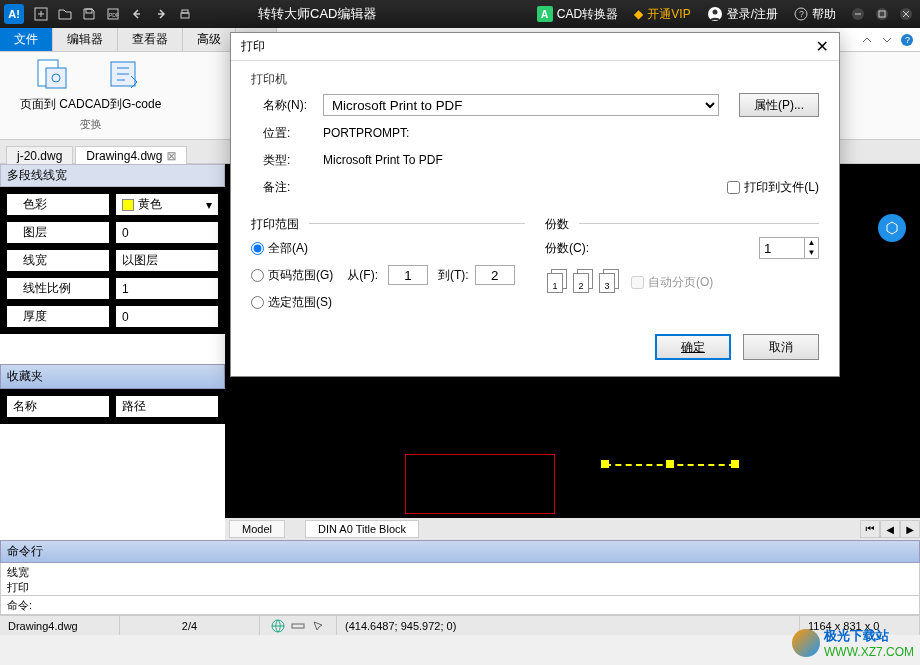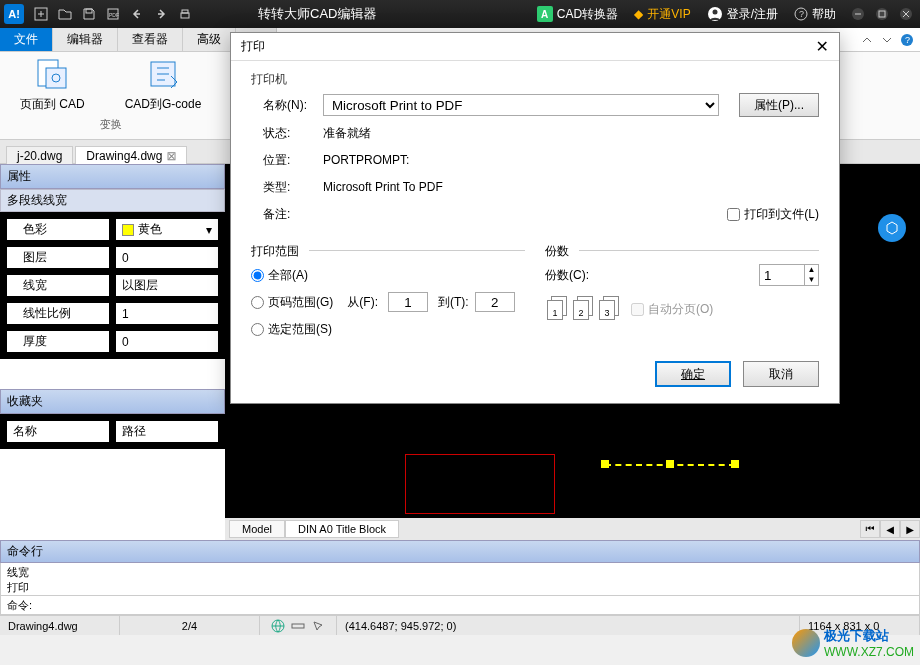--- a/index.html
+++ b/index.html
@@ -17,21 +17,21 @@
 
 .menubar { height: 24px; background: #fff; display: flex; align-items: stretch; border-bottom: 1px solid #ccc; }
 .menubar .mtab { padding: 0 14px; display: flex; align-items: center; background: #e8e8e8; border-right: 1px solid #ccc; cursor: pointer; }
 .menubar .mtab.active { background: #0078d7; color: #fff; }
 .menubar .msp { flex: 1; }
 .menubar .mend { display: flex; align-items: center; gap: 6px; padding-right: 6px; }
 .menubar .mend-btn { width: 14px; height: 14px; cursor: pointer; }
 
 .ribbon { height: 88px; background: #fafafa; border-bottom: 1px solid #ccc; display: flex; }
 .ribbon .rgroup { display: flex; flex-direction: column; align-items: center; padding: 4px 20px; }
-.ribbon .ricons { display: flex; gap: 40px; }
+.ribbon .ricons { display: flex; }
 .ribbon .ricon-col { display: flex; flex-direction: column; align-items: center; gap: 4px; cursor: pointer; }
 .ribbon .ricon-img { width: 36px; height: 36px; }
 .ribbon .rlabel { font-size: 12px; }
 .ribbon .rgroup-label { font-size: 11px; color: #666; margin-top: 4px; }
 
 .doctabs { height: 24px; background: #e8e8e8; display: flex; align-items: center; padding-left: 6px; border-bottom: 1px solid #ccc; }
 .doctabs .dtab { padding: 2px 10px; border: 1px solid #ccc; background: #f0f0f0; cursor: pointer; margin-right: 2px; border-bottom: none; margin-top: 7px; }
 .doctabs .dtab.active { background: #fff; }
 .doctabs .dclose { margin-left: 4px; color: #888; }
 
@@ -44,21 +44,21 @@
 .prop-table .pname { width: 50%; padding-left: 16px; }
 .color-cell { display: flex; align-items: center; gap: 4px; }
 .color-sw { width: 12px; height: 12px; background: #ffff00; border: 1px solid #888; }
 
 .canvas-area { flex: 1; background: #000; position: relative; }
 .canvas-area .red-rect { position: absolute; border: 1px solid #c00; }
 .canvas-area .yellow-line { position: absolute; height: 2px; border-top: 2px dashed #ff0; }
 .canvas-area .yellow-handle { position: absolute; width: 8px; height: 8px; background: #ff0; }
 .canvas-area .blue-circ { position: absolute; width: 28px; height: 28px; background: #2090e8; border-radius: 50%; display: flex; align-items: center; justify-content: center; color: #fff; }
 
-.modtabs { display: flex; background: #e8e8e8; height: 22px; align-items: center; padding-left: 4px; }
+.modtabs { display: flex; background: #e8e8e8; height: 22px; align-items: center; padding-left: 4px; gap: 20px; }
 .modtabs .modtab { padding: 2px 12px; border: 1px solid #ccc; background: #f8f8f8; cursor: pointer; font-size: 11px; }
 .modtabs .modtab.active { background: #fff; }
 .modnav { display: flex; margin-left: auto; }
 .modnav .nbtn { width: 20px; height: 18px; border: 1px solid #ccc; display: flex; align-items: center; justify-content: center; cursor: pointer; font-size: 10px; }
 
 .cmdline-title { background: linear-gradient(to bottom, #c8d8f0, #a8c0e8); padding: 2px 6px; font-size: 12px; border: 1px solid #99b; }
 .cmdout { height: 32px; background: #fff; padding: 2px 6px; font-size: 11px; border-left: 1px solid #ccc; border-right: 1px solid #ccc; }
 .cmdin { height: 20px; background: #fff; display: flex; align-items: center; padding: 0 6px; font-size: 11px; border: 1px solid #ccc; }
 .cmdin .cmdlabel { margin-right: 8px; }
 
@@ -232,21 +232,20 @@
   </div>
 </div>
 
 <div class="doctabs">
   <div class="dtab">j-20.dwg</div>
   <div class="dtab active"><span>Drawing4.dwg</span><span class="dclose">⊠</span></div>
 </div>
 
 <div class="middle">
   <div class="leftpanel">
-    <div class="panel-title">属性</div>
     <div class="panel-sub">多段线线宽</div>
     <table class="prop-table">
       <tbody>
           <tr>
             <td class="pname">色彩</td>
             <td>
               <div class="color-cell">
                 <span class="color-sw"></span>
                 <span>黄色</span>
                 <span style="margin-left:auto">▾</span>
@@ -350,24 +349,20 @@
     <span class="dlg-close">✕</span>
   </div>
   <div class="dlg-body">
     <div class="fieldset-label">打印机</div>
     <div style="padding-left:12px">
       <div class="dlg-row">
         <span class="dlg-label">名称(N):</span>
         <select style="flex:1;margin-right:20px"><option>Microsoft Print to PDF</option></select>
         <button class="dlg-btn">属性(P)...</button>
       </div>
-      <div class="dlg-row">
-          <span class="dlg-label">状态:</span>
-          <span>准备就绪</span>
-        </div>
       <div class="dlg-row">
           <span class="dlg-label">位置:</span>
           <span>PORTPROMPT:</span>
         </div>
       <div class="dlg-row">
           <span class="dlg-label">类型:</span>
           <span>Microsoft Print To PDF</span>
         </div>
       <div class="dlg-row">
           <span class="dlg-label">备注:</span>

